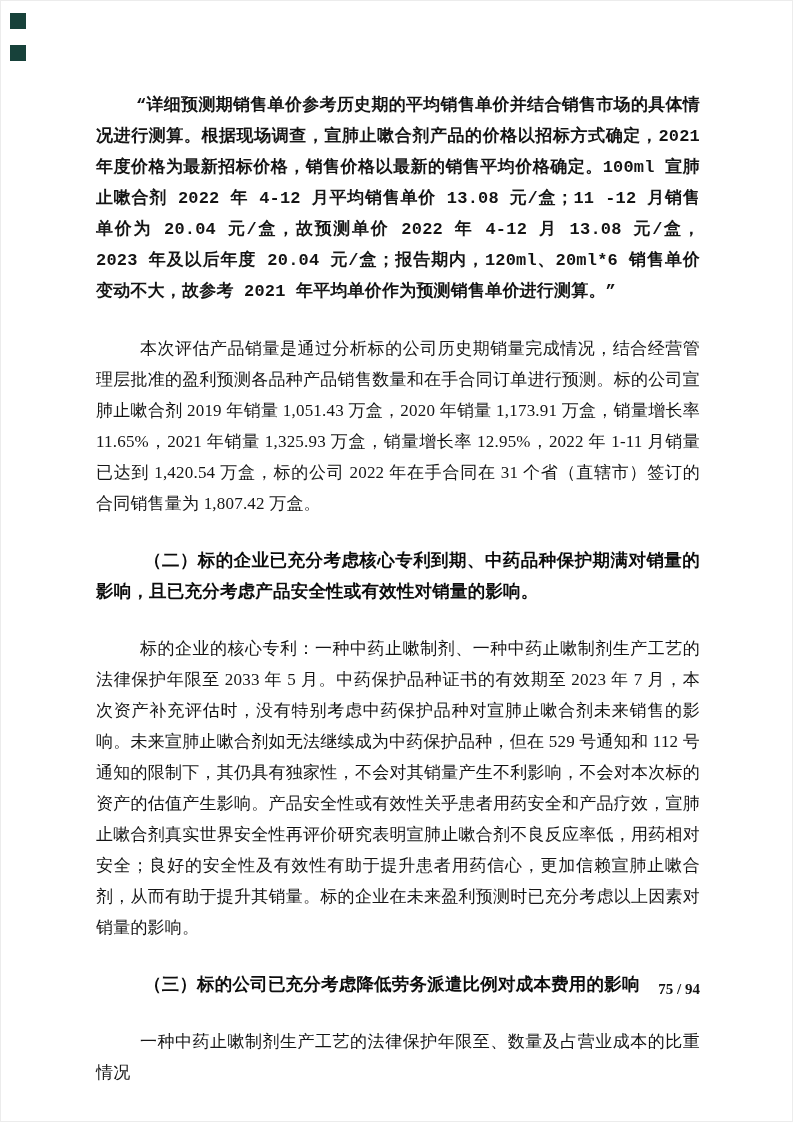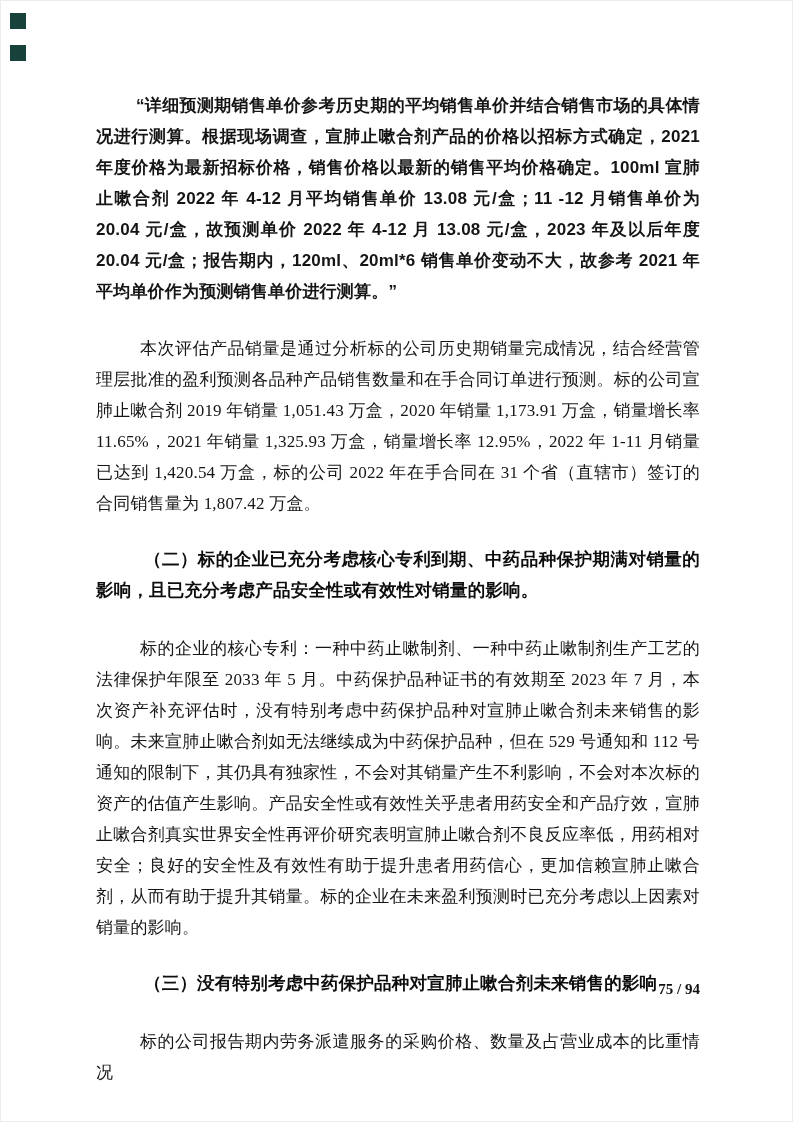--- a/index.html
+++ b/index.html
@@ -35,31 +35,31 @@
     line-height: 31px;
     text-align: justify;
     text-align-last: left;
     text-justify: inter-ideograph;
     letter-spacing: 0.2px;
   }
   .body > * + * { margin-top: 26px; }
   .quote {
     font-weight: 700;
     text-indent: 40px;
-    font-family: Liberation Sans, sans-serif;
+    font-family: Liberation Mono, monospace;
   }
   .para {
     font-weight: 400;
     text-indent: 44px;
   }
   .heading {
     font-weight: 700;
     font-size: 17.5px;
     text-indent: 48px;
-    font-family: Liberation Mono, monospace;
+    font-family: Liberation Serif, serif;
     color: #0d0d0d;
   }
   .footer {
     position: absolute;
     top: 981px;
     right: 93px;
     font-size: 15px;
     font-weight: 700;
     font-family: Liberation Serif, serif;
     color: #111;
@@ -75,20 +75,20 @@
 
   <main class="body">
     <p class="quote">“详细预测期销售单价参考历史期的平均销售单价并结合销售市场的具体情况进行测算。根据现场调查，宣肺止嗽合剂产品的价格以招标方式确定，2021 年度价格为最新招标价格，销售价格以最新的销售平均价格确定。100ml 宣肺止嗽合剂 2022 年 4-12 月平均销售单价 13.08 元/盒；11 -12 月销售单价为 20.04 元/盒，故预测单价 2022 年 4-12 月 13.08 元/盒，2023 年及以后年度 20.04 元/盒；报告期内，120ml、20ml*6 销售单价变动不大，故参考 2021 年平均单价作为预测销售单价进行测算。”</p>
 
     <p class="para">本次评估产品销量是通过分析标的公司历史期销量完成情况，结合经营管理层批准的盈利预测各品种产品销售数量和在手合同订单进行预测。标的公司宣肺止嗽合剂 2019 年销量 1,051.43 万盒，2020 年销量 1,173.91 万盒，销量增长率 11.65%，2021 年销量 1,325.93 万盒，销量增长率 12.95%，2022 年 1-11 月销量已达到 1,420.54 万盒，标的公司 2022 年在手合同在 31 个省（直辖市）签订的合同销售量为 1,807.42 万盒。</p>
 
     <h3 class="heading">（二）标的企业已充分考虑核心专利到期、中药品种保护期满对销量的影响，且已充分考虑产品安全性或有效性对销量的影响。</h3>
 
     <p class="para">标的企业的核心专利：一种中药止嗽制剂、一种中药止嗽制剂生产工艺的法律保护年限至 2033 年 5 月。中药保护品种证书的有效期至 2023 年 7 月，本次资产补充评估时，没有特别考虑中药保护品种对宣肺止嗽合剂未来销售的影响。未来宣肺止嗽合剂如无法继续成为中药保护品种，但在 529 号通知和 112 号通知的限制下，其仍具有独家性，不会对其销量产生不利影响，不会对本次标的资产的估值产生影响。产品安全性或有效性关乎患者用药安全和产品疗效，宣肺止嗽合剂真实世界安全性再评价研究表明宣肺止嗽合剂不良反应率低，用药相对安全；良好的安全性及有效性有助于提升患者用药信心，更加信赖宣肺止嗽合剂，从而有助于提升其销量。标的企业在未来盈利预测时已充分考虑以上因素对销量的影响。</p>
 
-    <h3 class="heading">（三）没有特别考虑中药保护品种对宣肺止嗽合剂未来销售的影响</h3>
+    <h3 class="heading">（三）标的公司已充分考虑降低劳务派遣比例对成本费用的影响</h3>
 
-    <p class="para">标的公司报告期内劳务派遣服务的采购价格、数量及占营业成本的比重情况</p>
+    <p class="para">一种中药止嗽制剂生产工艺的法律保护年限至、数量及占营业成本的比重情况</p>
   </main>
 
   <div class="footer">75 / 94</div>
 
 </div>
 
 </body></html>

